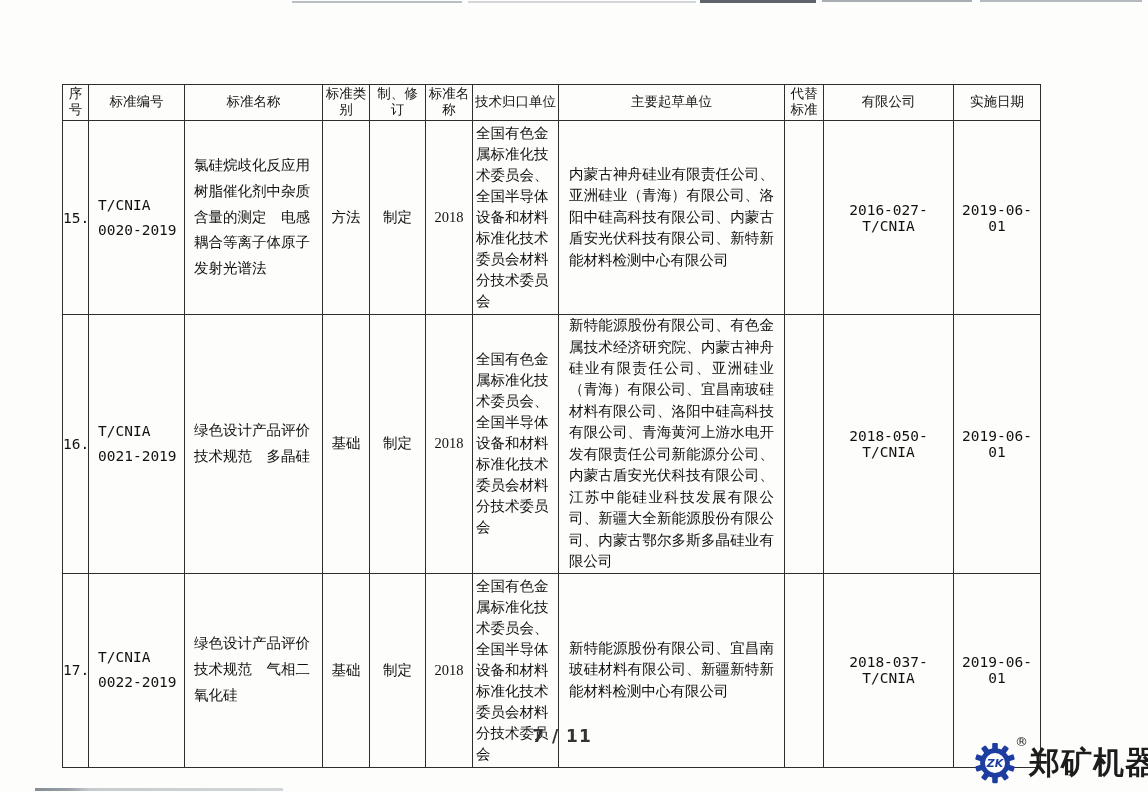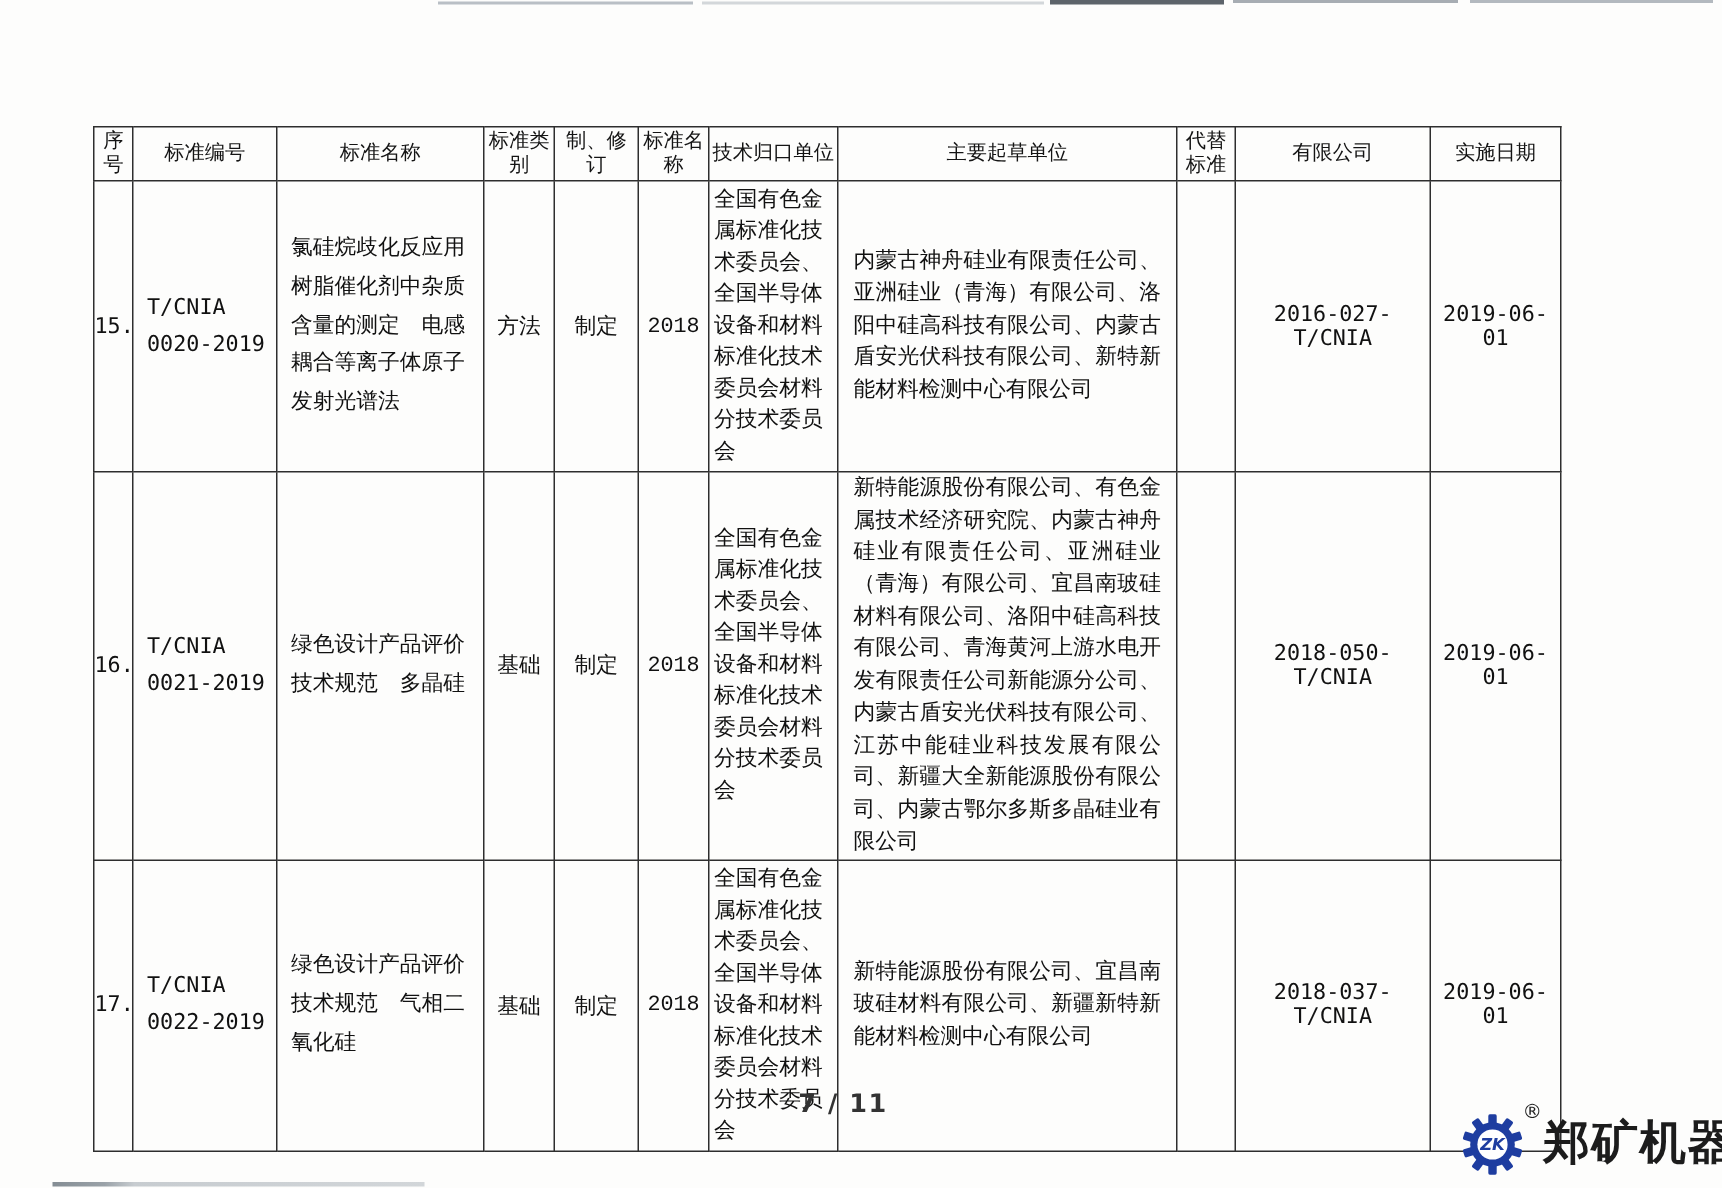--- a/index.html
+++ b/index.html
@@ -38,21 +38,21 @@
     text-align:center; padding:1px;
   }
   .std-table td { font-size:14.5px; color:#111; }
   tr.row-15 { height:174px; }
   tr.row-16 { height:232px; }
   tr.row-17 { height:180px; }
   .c-seq   { text-align:center; font-family:"DejaVu Sans Mono",monospace; font-size:13.5px; }
   .c-stdno { padding-left:9px; font-family:"DejaVu Sans Mono",monospace; font-size:13.5px; line-height:1.7; }
   .c-name  { padding:0 9px; font-size:15px; line-height:1.78; }
   .c-cat, .c-act { text-align:center;margin-top:44px; }
-  .c-year  { text-align:center; font-family:Liberation Mono, monospace; font-size:13.5px; }
+  .c-year  { text-align:center; font-family:Liberation Serif, serif; font-size:13.5px; }
   .c-tech  { text-align:left; font-size:14px; line-height:1.45; padding:2px 3px; }
   .c-draft { padding:0 10px; font-size:14.5px; line-height:1.48; text-align:justify; }
   .c-repl  { text-align:center; }
   .c-plan, .c-date { text-align:center; font-family:"DejaVu Sans Mono",monospace; font-size:13px; }
   
   .page-num {
     position:absolute; left:0; top:726px; width:1124px;
     text-align:center;
     font-family:"DejaVu Sans","Liberation Sans",sans-serif;
     font-size:17px; font-weight:bold; color:#333;

